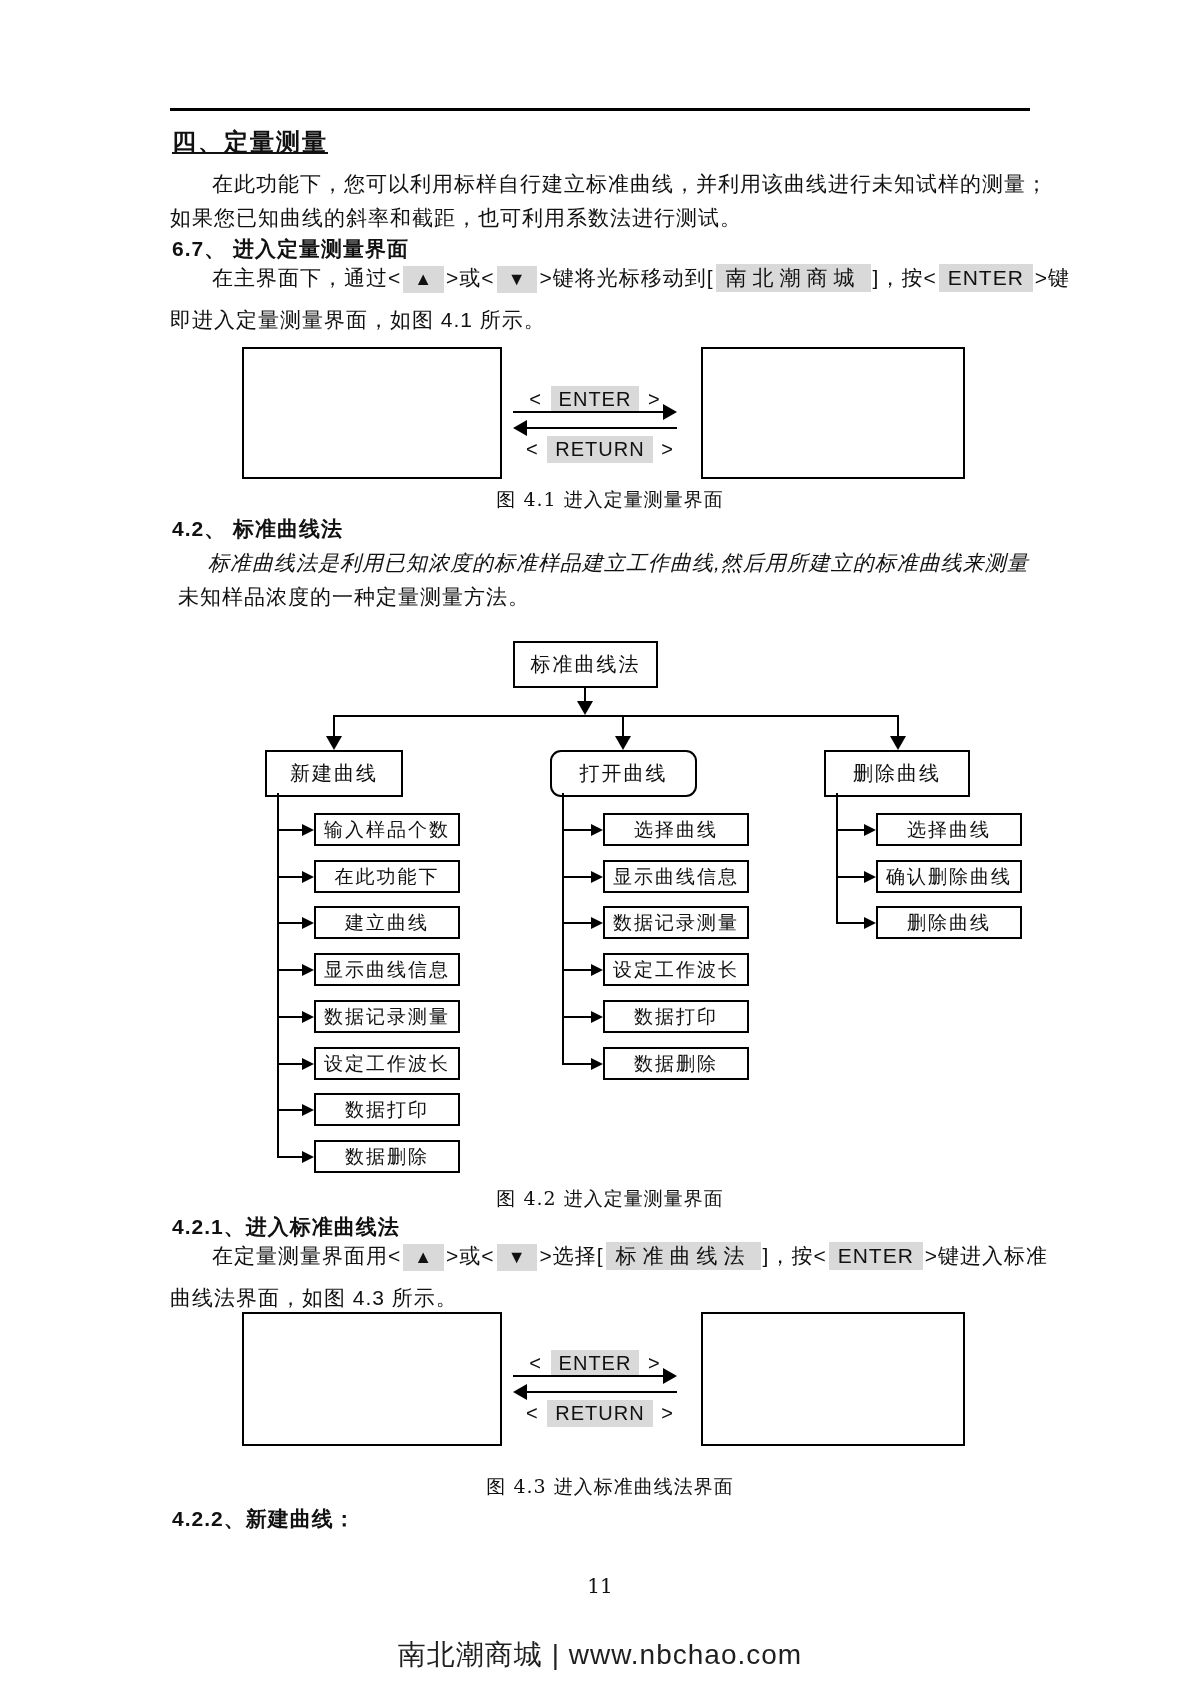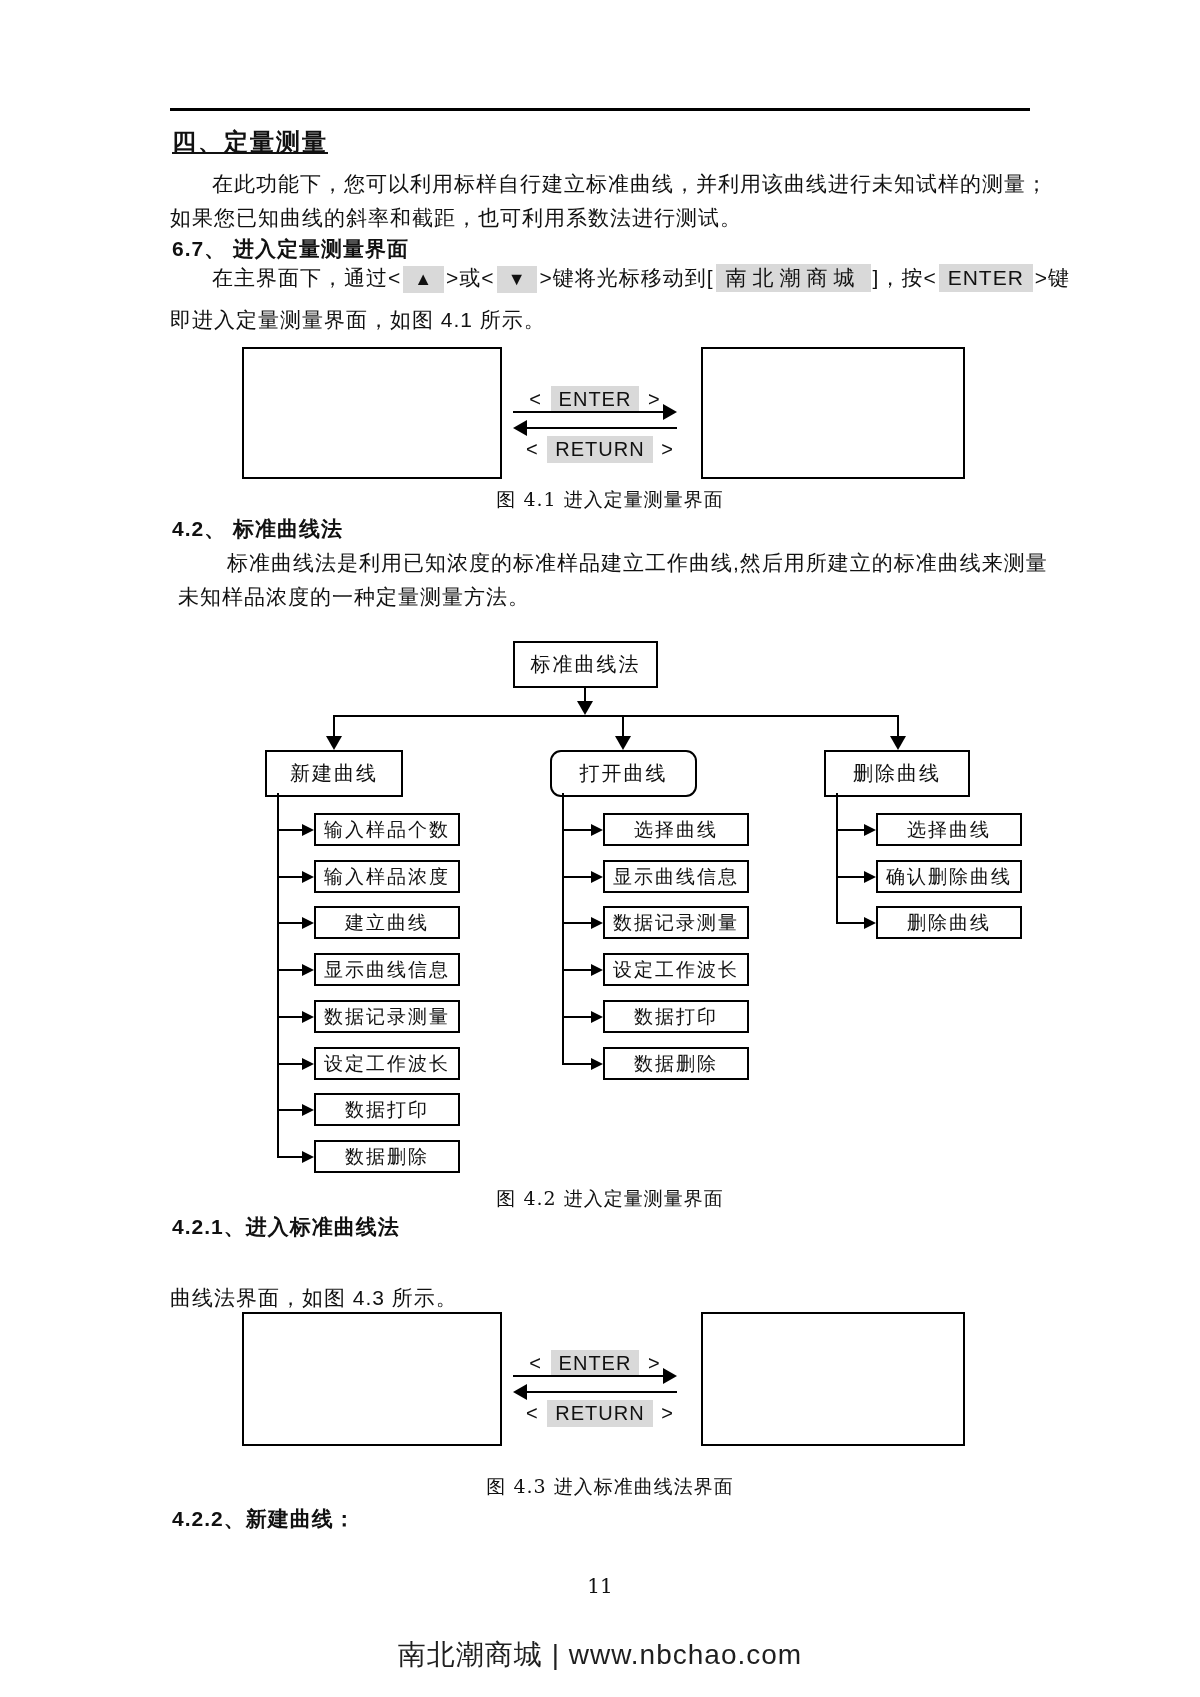--- a/index.html
+++ b/index.html
@@ -59,38 +59,38 @@
   <div class="hline" style="left:513px;top:411px;width:152px;"></div>
   <div class="ah-right" style="left:663px;top:404px;"></div>
   <div class="ah-left" style="left:513px;top:420px;"></div>
   <div class="hline" style="left:527px;top:427px;width:150px;"></div>
   <div class="fig-label" style="left:505px;top:436px;width:190px;text-align:center;"><span>&lt;</span>
     <span class="chip">RETURN</span>
     <span>&gt;</span></div>
   <div class="caption" style="top:487px;">图 4.1  进入定量测量界面</div>
 
   <div class="hnum" style="left:172px;top:515px;">4.2、 标准曲线法</div>
-  <div class="body-line" style="left:227px;top:549px;">标准曲线法是利用已知浓度的标准样品建立工作曲线,然后用所建立的标准曲线来测量</div>
+  <div class="body-line" style="left:208px;top:549px;font-style:italic;">标准曲线法是利用已知浓度的标准样品建立工作曲线,然后用所建立的标准曲线来测量</div>
   <div class="body-line" style="left:170px;top:583px;margin-left:8px;">未知样品浓度的一种定量测量方法。</div>
 
   <div id="flowchart" class="abs" style="left:0;top:0;width:1200px;height:1200px;">
       <div class="fc-box" style="position: absolute; left: 513px; top: 641px; width: 141px; height: 43px;">标准曲线法</div>
       <div class="vline" style="position: absolute; left: 584px; top: 686px; height: 15px;"></div>
       <div class="ah-down" style="position: absolute; left: 577px; top: 701px;"></div>
       <div class="hline" style="position: absolute; left: 333px; top: 715px; width: 566px;"></div>
       <div class="vline" style="position: absolute; left: 333px; top: 715px; height: 21px;"></div>
       <div class="ah-down" style="position: absolute; left: 326px; top: 736px;"></div>
       <div class="fc-box" style="position: absolute; left: 265px; top: 750px; width: 134px; height: 43px;">新建曲线</div>
       <div class="vline" style="position: absolute; left: 277px; top: 793px; height: 363.5px;"></div>
       <div class="hline" style="position: absolute; left: 277px; top: 828.5px; width: 25px;"></div>
       <div class="ah-right sm" style="position: absolute; left: 302px; top: 823.5px;"></div>
       <div class="fc-box" style="position: absolute; left: 314px; top: 813px; width: 142px; height: 29px; font-size: 19px;">输入样品个数</div>
       <div class="hline" style="position: absolute; left: 277px; top: 875.5px; width: 25px;"></div>
       <div class="ah-right sm" style="position: absolute; left: 302px; top: 870.5px;"></div>
-      <div class="fc-box" style="position: absolute; left: 314px; top: 860px; width: 142px; height: 29px; font-size: 19px;">输入样品浓度</div>
+      <div class="fc-box" style="position: absolute; left: 314px; top: 860px; width: 142px; height: 29px; font-size: 19px;">在此功能下</div>
       <div class="hline" style="position: absolute; left: 277px; top: 921.5px; width: 25px;"></div>
       <div class="ah-right sm" style="position: absolute; left: 302px; top: 916.5px;"></div>
       <div class="fc-box" style="position: absolute; left: 314px; top: 906px; width: 142px; height: 29px; font-size: 19px;">建立曲线</div>
       <div class="hline" style="position: absolute; left: 277px; top: 968.5px; width: 25px;"></div>
       <div class="ah-right sm" style="position: absolute; left: 302px; top: 963.5px;"></div>
       <div class="fc-box" style="position: absolute; left: 314px; top: 953px; width: 142px; height: 29px; font-size: 19px;">显示曲线信息</div>
       <div class="hline" style="position: absolute; left: 277px; top: 1015.5px; width: 25px;"></div>
       <div class="ah-right sm" style="position: absolute; left: 302px; top: 1010.5px;"></div>
       <div class="fc-box" style="position: absolute; left: 314px; top: 1000px; width: 142px; height: 29px; font-size: 19px;">数据记录测量</div>
       <div class="hline" style="position: absolute; left: 277px; top: 1062.5px; width: 25px;"></div>
@@ -136,20 +136,21 @@
       <div class="fc-box" style="position: absolute; left: 876px; top: 860px; width: 142px; height: 29px; font-size: 19px;">确认删除曲线</div>
       <div class="hline" style="position: absolute; left: 836px; top: 921.5px; width: 28px;"></div>
       <div class="ah-right sm" style="position: absolute; left: 864px; top: 916.5px;"></div>
       <div class="fc-box" style="position: absolute; left: 876px; top: 906px; width: 142px; height: 29px; font-size: 19px;">删除曲线</div>
     </div>
 
   <div class="caption" style="top:1186px;">图 4.2  进入定量测量界面</div>
 
   <div class="hnum" style="left:172px;top:1213px;">4.2.1、进入标准曲线法</div>
 
+  <div class="body-line" style="left:212px;top:1242px;"><span>在定量测量界面用&lt;</span><span class="chip tri">▲</span><span>&gt;或&lt;</span><span class="chip tri">▼</span><span>&gt;选择[</span><span class="chip wide">标准曲线法</span><span>]，按&lt;</span><span class="chip">ENTER</span><span>&gt;键进入标准</span></div>
   <div class="body-line" style="left:170px;top:1284px;">曲线法界面，如图 4.3 所示。</div>
 
   <div class="fig-box" style="left:242px;top:1312px;width:256px;height:130px;"></div>
   <div class="fig-box" style="left:701px;top:1312px;width:260px;height:130px;"></div>
   <div class="fig-label" style="left:505px;top:1350px;width:180px;text-align:center;"><span>&lt;</span>
     <span class="chip">ENTER</span>
     <span>&gt;</span></div>
   <div class="hline" style="left:513px;top:1375px;width:152px;"></div>
   <div class="ah-right" style="left:663px;top:1368px;"></div>
   <div class="ah-left" style="left:513px;top:1384px;"></div>

